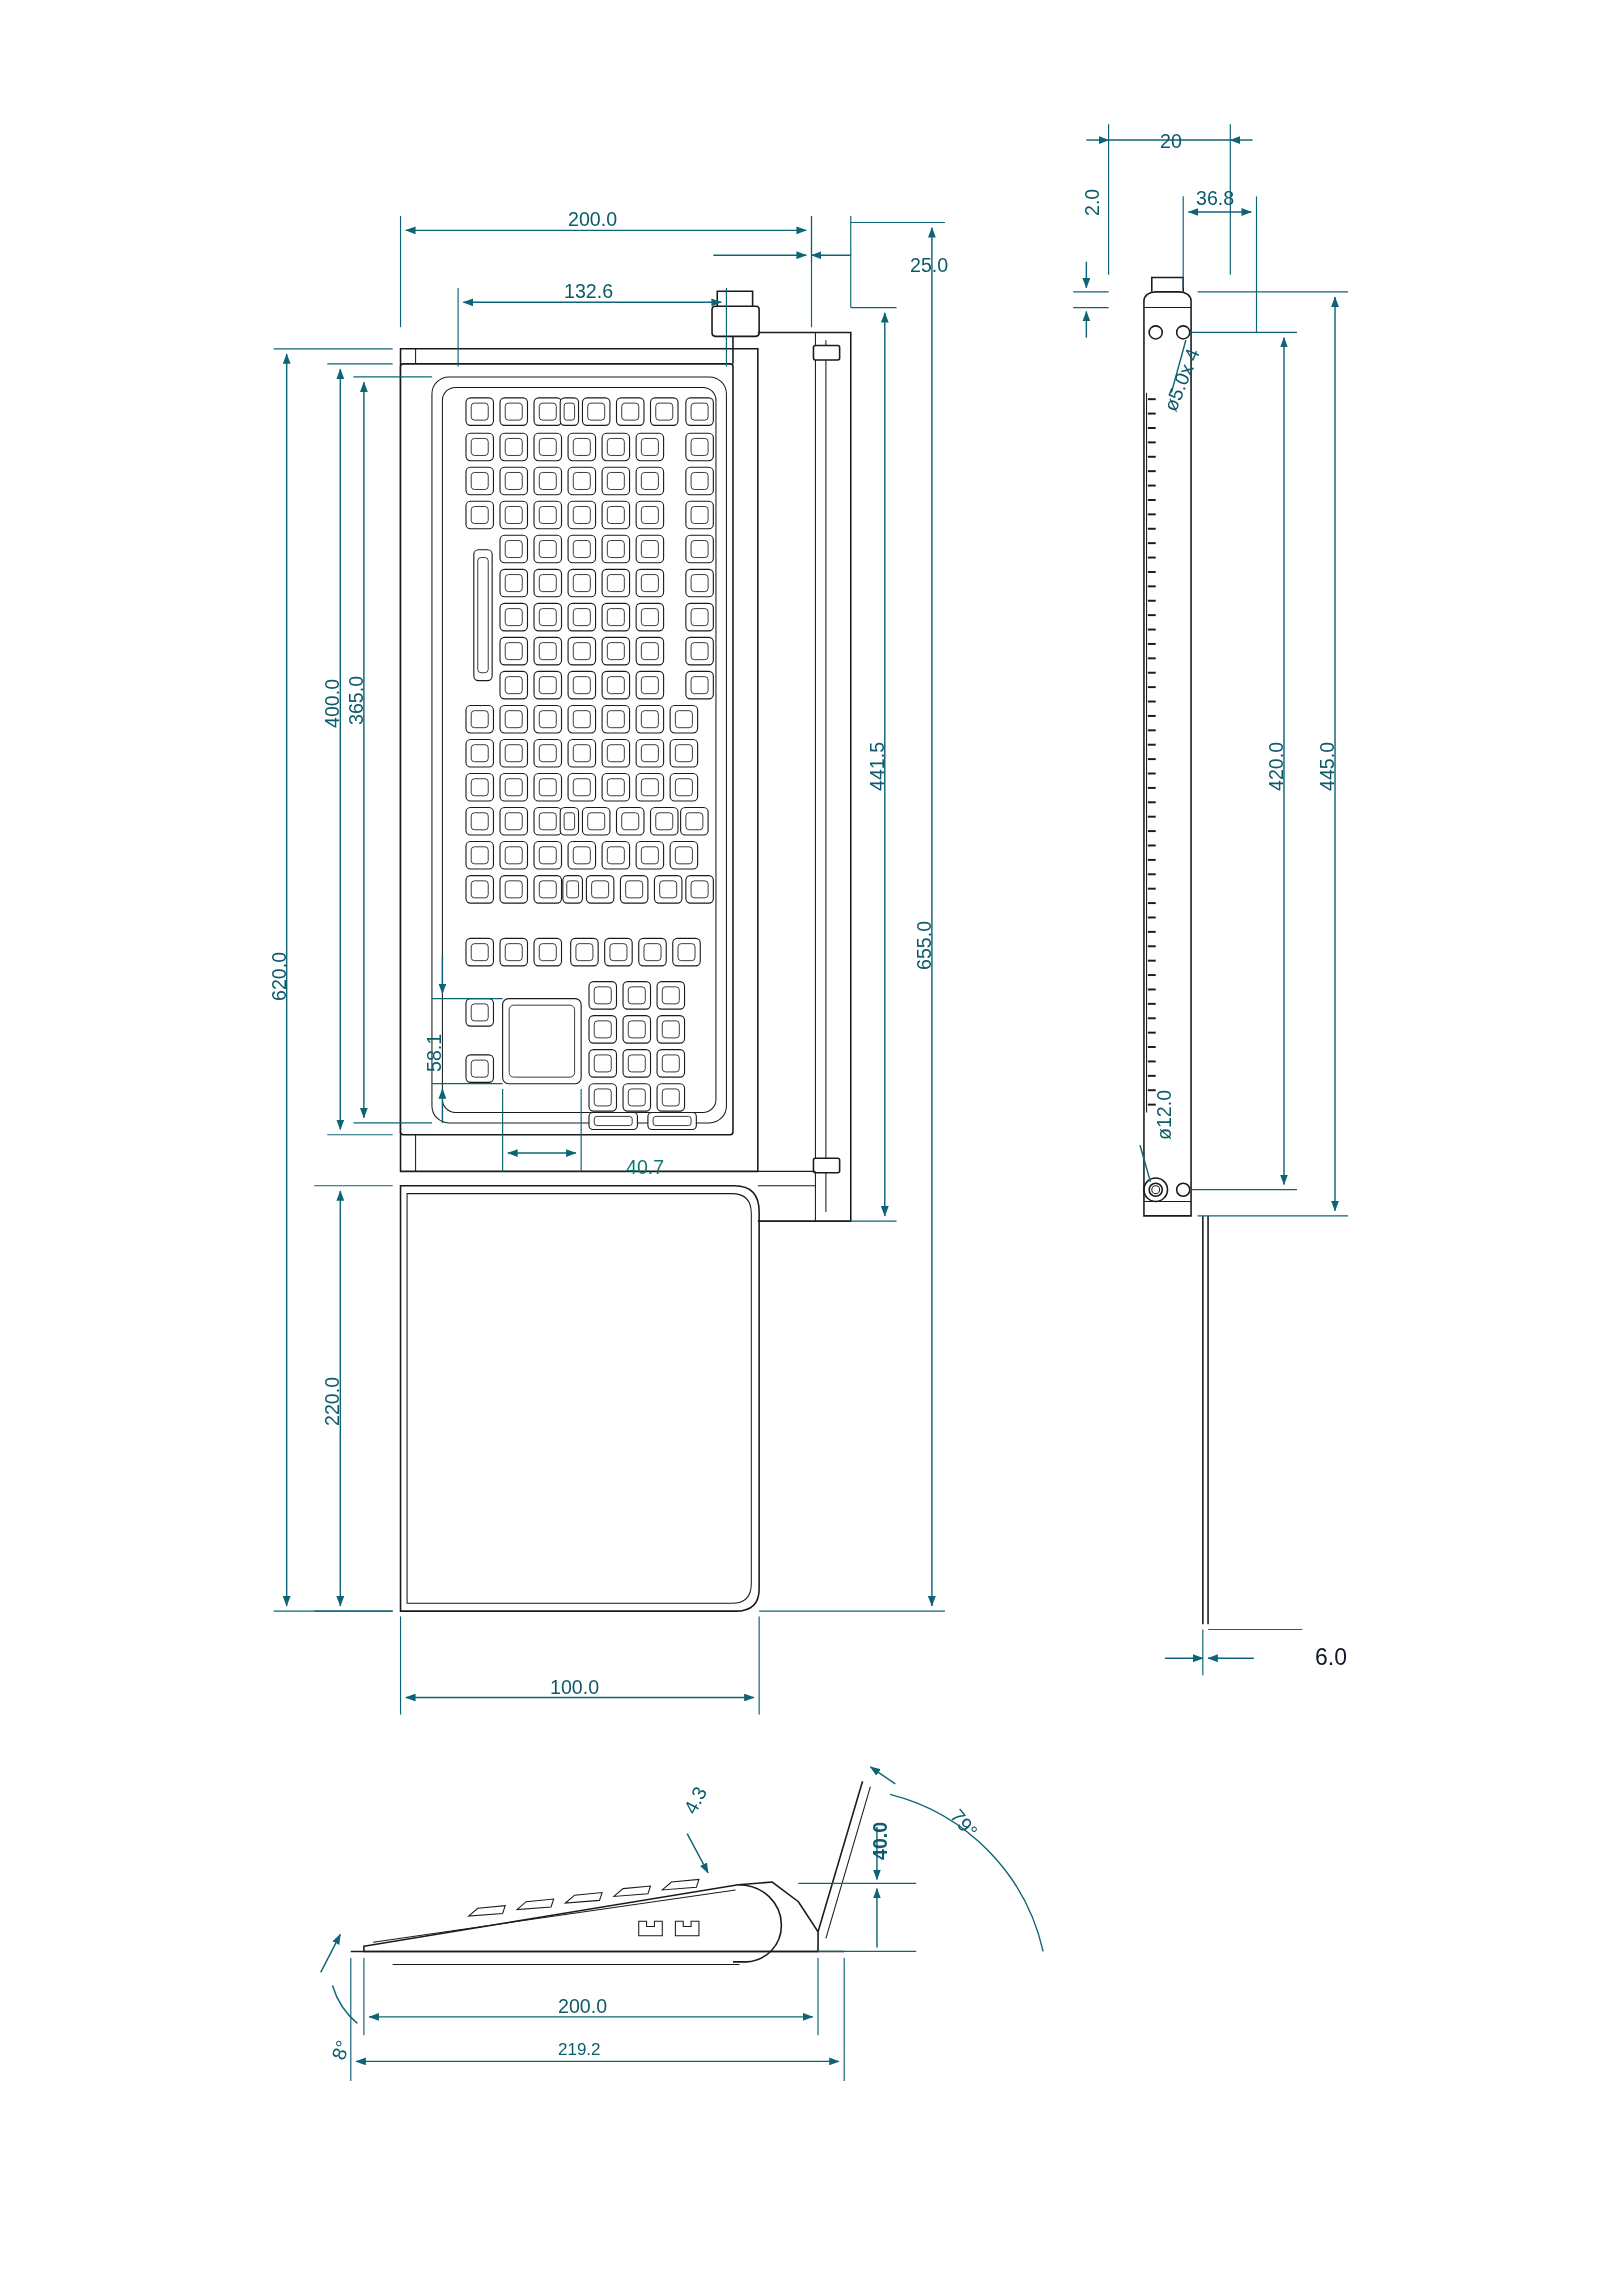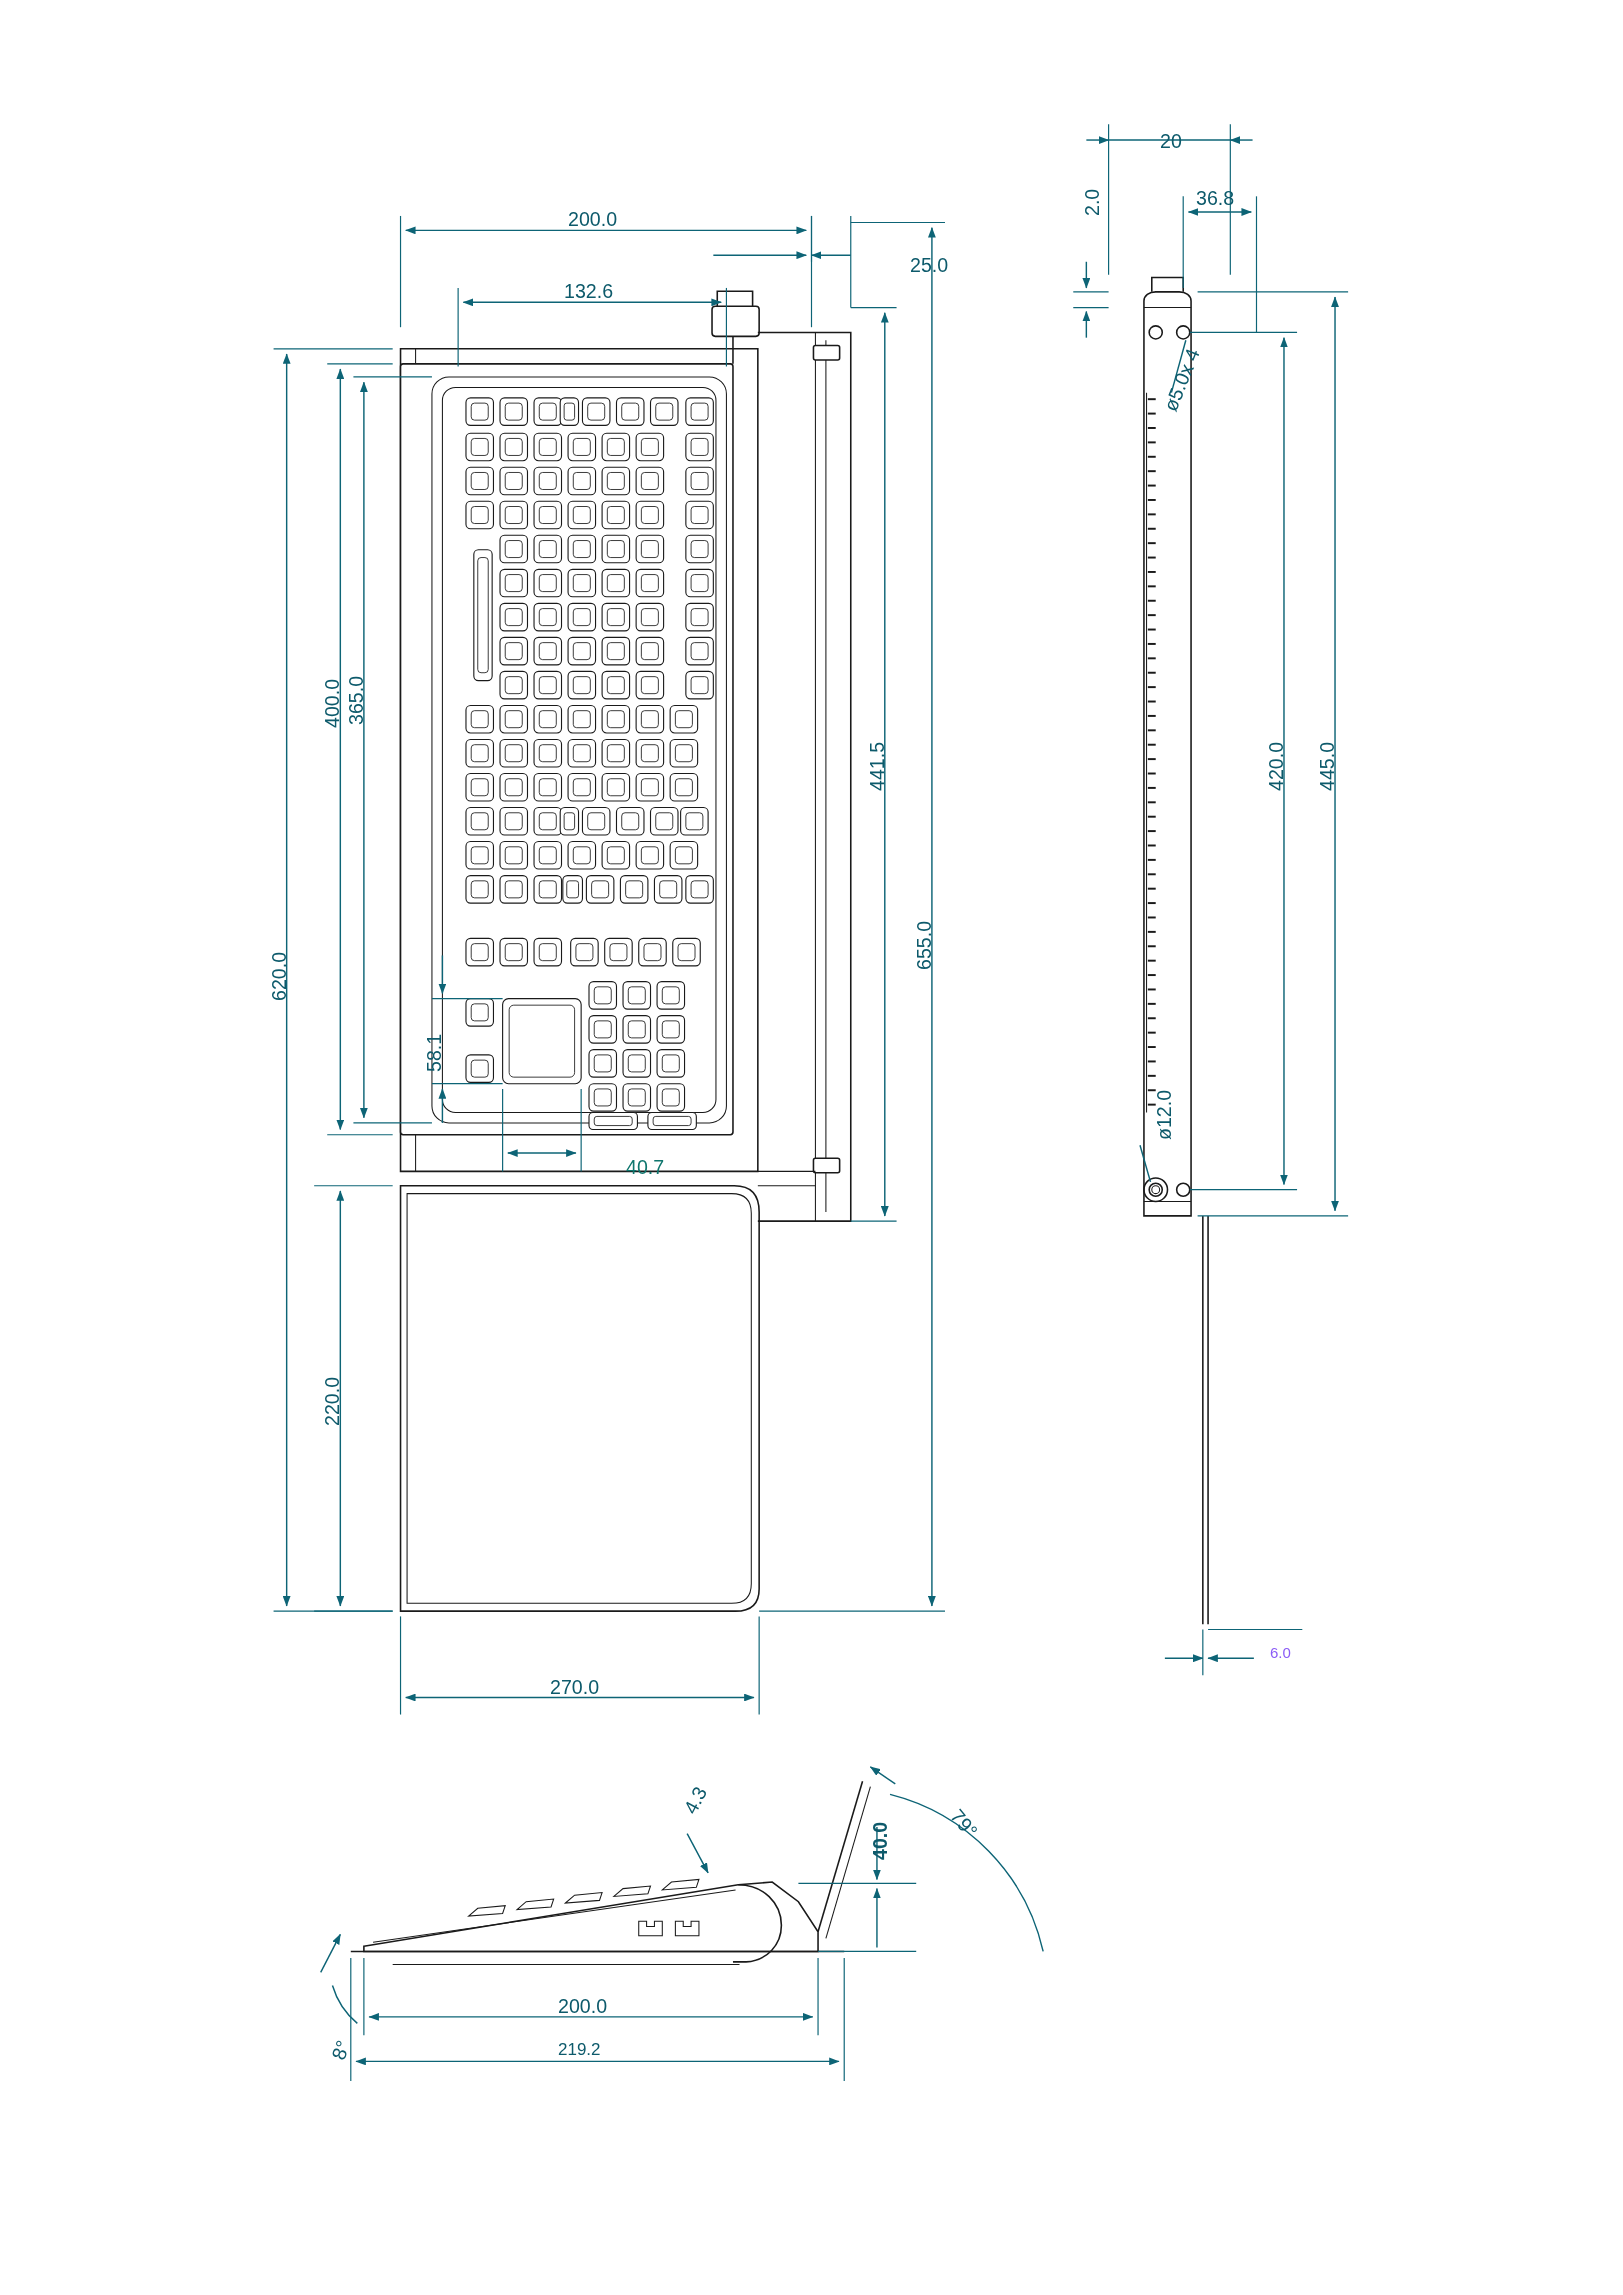--- a/index.html
+++ b/index.html
@@ -653,40 +653,40 @@
   <div style="position:absolute;left:913px;top:970px;transform:rotate(-90deg);transform-origin:left top;white-space:nowrap;">
     <span style="font-size:19.6px;color:#0d5a6b;font-family:'Liberation Sans',sans-serif;">655.0</span>
   </div>
   <div style="position:absolute;left:423px;top:1072px;transform:rotate(-90deg);transform-origin:left top;white-space:nowrap;">
     <span style="font-size:19.6px;color:#0d5a6b;font-family:'Liberation Sans',sans-serif;">58.1</span>
   </div>
   <div style="position:absolute;left:626px;top:1156px;">
     <span style="font-size:19.6px;color:#0f766e;font-family:'Liberation Sans',sans-serif;">40.7</span>
   </div>
   <div style="position:absolute;left:550px;top:1676px;">
-    <span style="font-size:19.6px;color:#0d5a6b;font-family:'Liberation Sans',sans-serif;">270.0</span>
+    <span style="font-size:19.6px;color:#0d5a6b;font-family:'Liberation Sans',sans-serif;">100.0</span>
   </div>
 
   <div style="position:absolute;left:1160px;top:130px;">
     <span style="font-size:19.6px;color:#0d5a6b;font-family:'Liberation Sans',sans-serif;">20</span>
   </div>
   <div style="position:absolute;left:1081px;top:216px;transform:rotate(-90deg);transform-origin:left top;white-space:nowrap;">
     <span style="font-size:19.6px;color:#0d5a6b;font-family:'Liberation Sans',sans-serif;">2.0</span>
   </div>
   <div style="position:absolute;left:1196px;top:187px;">
     <span style="font-size:19.6px;color:#0d5a6b;font-family:'Liberation Sans',sans-serif;">36.8</span>
   </div>
   <div style="position:absolute;left:1265px;top:791px;transform:rotate(-90deg);transform-origin:left top;white-space:nowrap;">
     <span style="font-size:19.6px;color:#0d5a6b;font-family:'Liberation Sans',sans-serif;">420.0</span>
   </div>
   <div style="position:absolute;left:1316px;top:791px;transform:rotate(-90deg);transform-origin:left top;white-space:nowrap;">
     <span style="font-size:19.6px;color:#0d5a6b;font-family:'Liberation Sans',sans-serif;">445.0</span>
   </div>
   <div style="position:absolute;left:1270px;top:1644px;">
-    <span style="font-size:15px;color:#8b5cf6;font-family:'Liberation Sans',sans-serif;">6.0</span>
+    <span style="font-size:23px;color:#0f172a;font-family:'Liberation Sans',sans-serif;margin-left:45px;">6.0</span>
   </div>
   <div style="position:absolute;left:1159px;top:406px;transform:rotate(-68deg);transform-origin:left top;white-space:nowrap;">
     <span style="font-size:19.6px;color:#0d5a6b;font-family:'Liberation Sans',sans-serif;">ø5.0x 4</span>
   </div>
   <div style="position:absolute;left:1153px;top:1140px;transform:rotate(-90deg);transform-origin:left top;white-space:nowrap;">
     <span style="font-size:19.6px;color:#0d5a6b;font-family:'Liberation Sans',sans-serif;">ø12.0</span>
   </div>
 
   <div style="position:absolute;left:679px;top:1807px;transform:rotate(-62deg);transform-origin:left top;white-space:nowrap;">
     <span style="font-size:19.6px;color:#0d5a6b;font-family:'Liberation Sans',sans-serif;">4.3</span>

